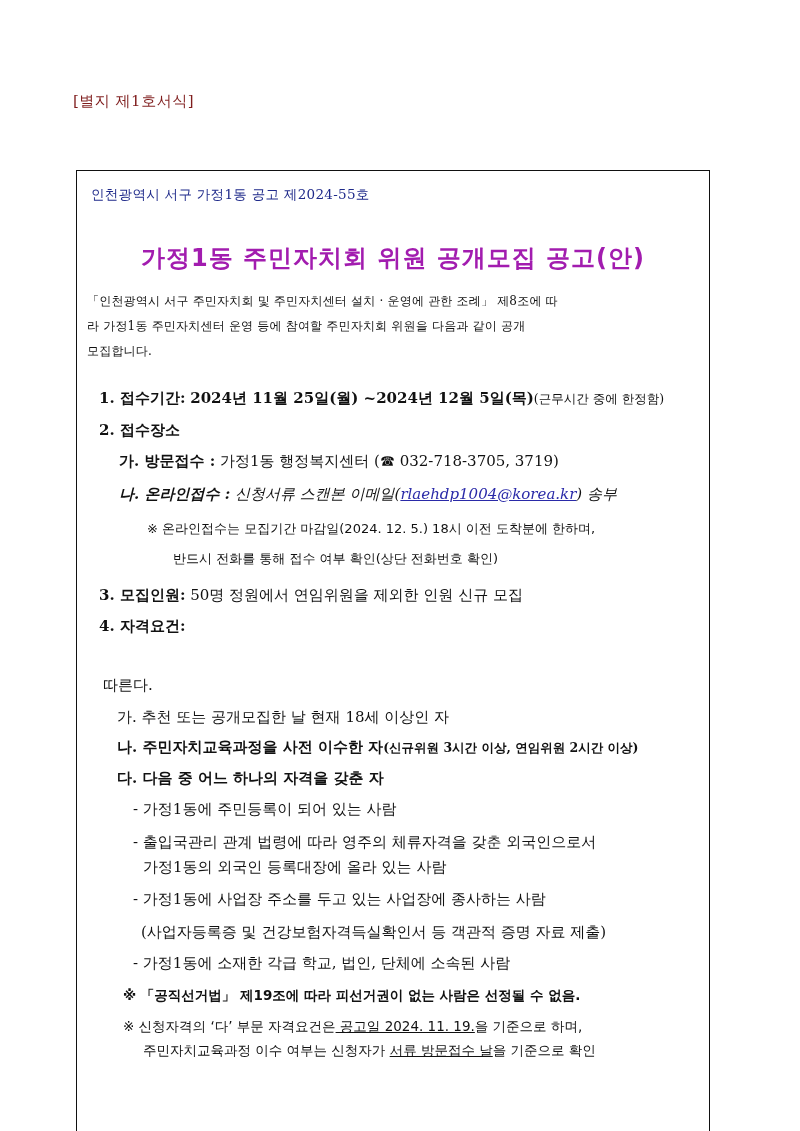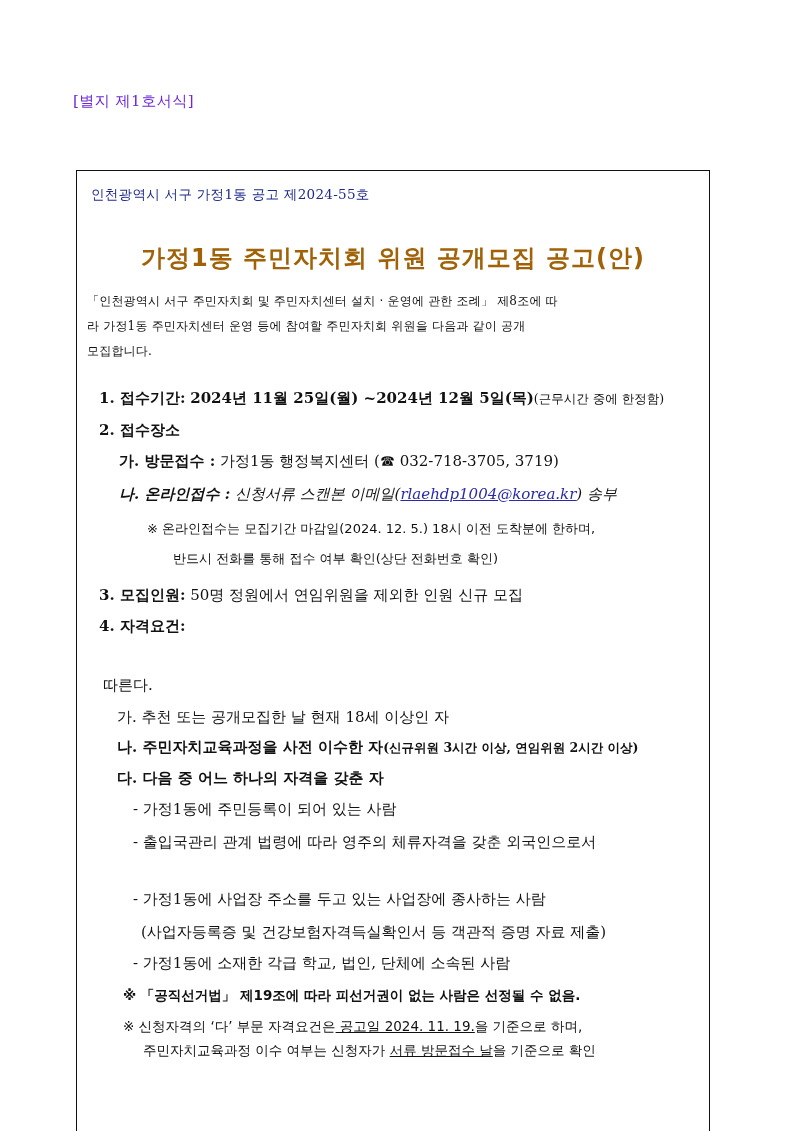--- a/index.html
+++ b/index.html
@@ -14,21 +14,21 @@
       overflow: hidden;
       font-family: "DejaVu Serif", "Liberation Serif", serif;
       color: #111111;
     }
     .form-label {
       position: absolute;
       left: 73px;
       top: 92px;
       font-size: 15px;
       letter-spacing: 0.5px;
-      color: #6d28d9;
+      color: #7f1d1d;
     }
     .frame {
       position: absolute;
       left: 76px;
       top: 122px;
       width: 634px;
       height: 1096px;
       border: 1.5px solid #111;
       box-sizing: border-box;
       overflow: hidden;
@@ -50,21 +50,21 @@
     .title {
       left: 0;
       width: 100%;
       top: 70px;
       text-align: center;
       font-family: "DejaVu Sans", "Liberation Sans", sans-serif;
       font-weight: bold;
       font-size: 24px;
       line-height: 34px;
       letter-spacing: 1px;
-      color: #a16207;
+      color: #a21caf;
     }
     .intro { left: 10px; font-size: 12px; letter-spacing: 0.2px; }
     .b { font-weight: bold; }
     .sans {
       font-family: "DejaVu Sans", "Liberation Sans", sans-serif;
     }
     .small { font-size: 12.5px; }
     .email {
       color: #2a2aa8;
       text-decoration: underline;
@@ -120,20 +120,21 @@
   <div class="line" style="left:40px; top:536px;">가. 추천 또는 공개모집한 날 현재 18세 이상인 자</div>
 
   <div class="line" style="left:40px; top:566px;">
     <span class="b">나. 주민자치교육과정을 사전 이수한 자</span><span class="small b">(신규위원 3시간 이상, 연임위원 2시간 이상)</span>
   </div>
 
   <div class="line b" style="left:40px; top:597px;">다. 다음 중 어느 하나의 자격을 갖춘 자</div>
 
   <div class="line" style="left:56px; top:628px;">- 가정1동에 주민등록이 되어 있는 사람</div>
   <div class="line" style="left:56px; top:661px;">- 출입국관리 관계 법령에 따라 영주의 체류자격을 갖춘 외국인으로서</div>
+  <div class="line" style="left:66px; top:686px;">가정1동의 외국인 등록대장에 올라 있는 사람</div>
   <div class="line" style="left:56px; top:718px;">- 가정1동에 사업장 주소를 두고 있는 사업장에 종사하는 사람</div>
   <div class="line" style="left:64px; top:751px;">(사업자등록증 및 건강보험자격득실확인서 등 객관적 증명 자료 제출)</div>
   <div class="line" style="left:56px; top:782px;">- 가정1동에 소재한 각급 학교, 법인, 단체에 소속된 사람</div>
 
   <div class="line sans b" style="left:46px; top:814px; font-size:13.5px;">※ 「공직선거법」 제19조에 따라 피선거권이 없는 사람은 선정될 수 없음.</div>
 
   <div class="line sans" style="left:46px; top:845px; font-size:13.5px;">
     <span>※ 신청자격의 ‘다’ 부문 자격요건은</span><span class="ul"> 공고일 2024. 11. 19.</span><span>을 기준으로 하며,</span>
   </div>
   <div class="line sans" style="left:66px; top:869px; font-size:13.5px;">

